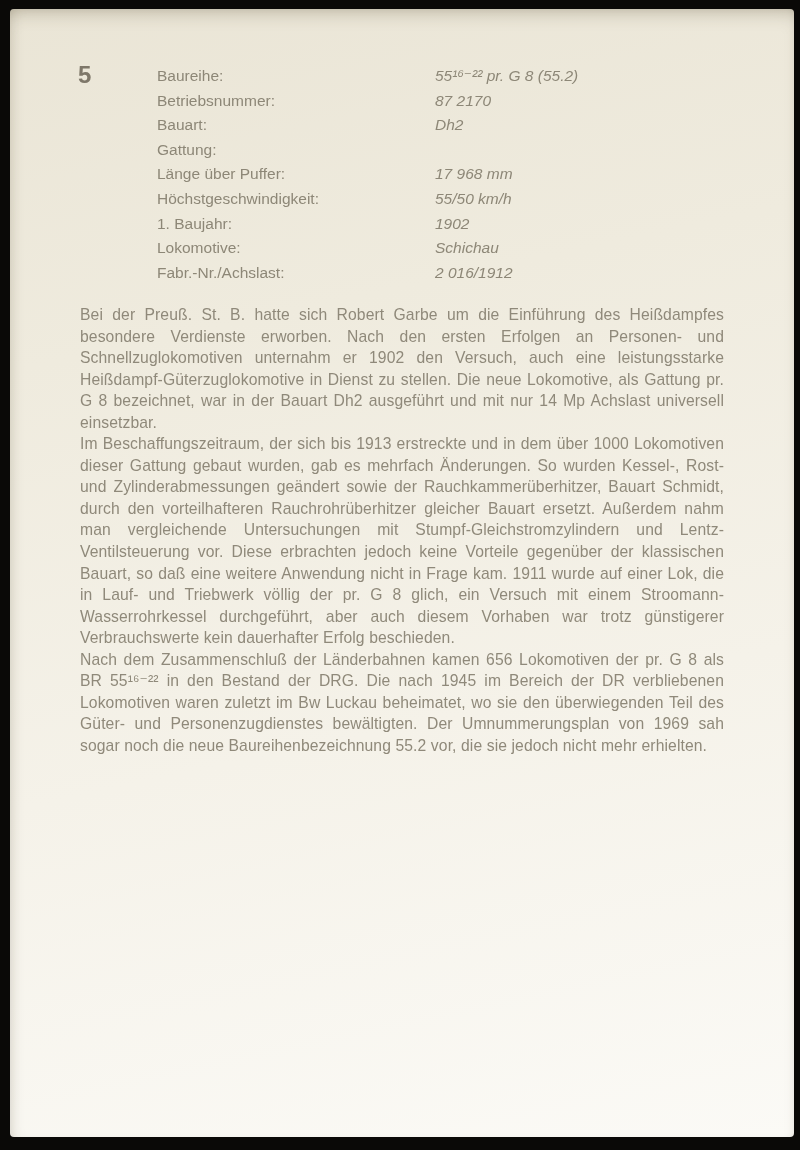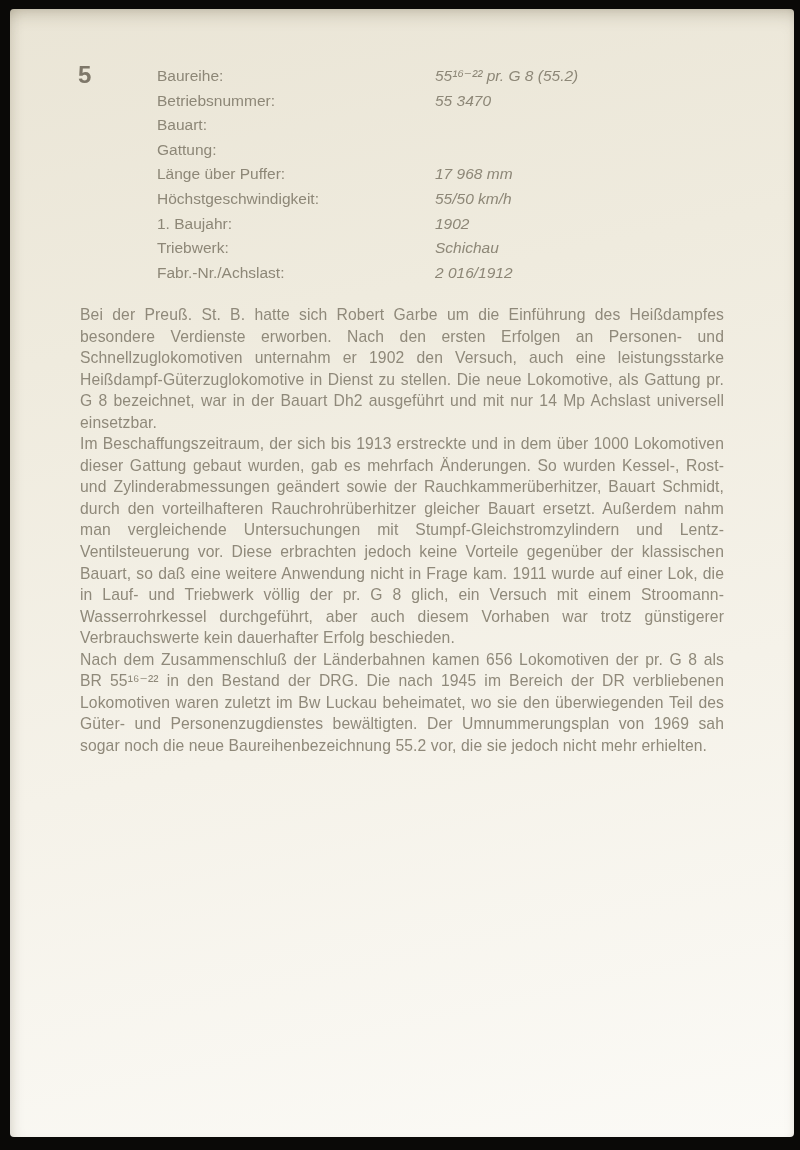--- a/index.html
+++ b/index.html
@@ -88,42 +88,43 @@
 
     <div class="page-number">5</div>
 
     <div class="specs">
       <div class="spec-row">
         <span class="spec-label">Baureihe:</span>
         <span class="spec-value">55¹⁶⁻²² pr. G 8 (55.2)</span>
       </div>
       <div class="spec-row">
         <span class="spec-label">Betriebsnummer:</span>
-        <span class="spec-value">55 3470</span>
+        <span class="spec-value">87 2170</span>
       </div>
       <div class="spec-row">
         <span class="spec-label">Bauart:</span>
+        <span class="spec-value">Dh2</span>
       </div>
       <div class="spec-row">
         <span class="spec-label">Gattung:</span>
       </div>
       <div class="spec-row">
         <span class="spec-label">Länge über Puffer:</span>
         <span class="spec-value">17 968 mm</span>
       </div>
       <div class="spec-row">
         <span class="spec-label">Höchstgeschwindigkeit:</span>
         <span class="spec-value">55/50 km/h</span>
       </div>
       <div class="spec-row">
         <span class="spec-label">1. Baujahr:</span>
         <span class="spec-value">1902</span>
       </div>
       <div class="spec-row">
-        <span class="spec-label">Triebwerk:</span>
+        <span class="spec-label">Lokomotive:</span>
         <span class="spec-value">Schichau</span>
       </div>
       <div class="spec-row">
         <span class="spec-label">Fabr.-Nr./Achslast:</span>
         <span class="spec-value">2 016/1912</span>
       </div>
     </div>
 
     <div class="body-text">
       <p>Bei der Preuß. St. B. hatte sich Robert Garbe um die Einführung des Heißdampfes besondere Verdienste erworben. Nach den ersten Erfolgen an Personen- und Schnellzuglokomotiven unternahm er 1902 den Versuch, auch eine leistungsstarke Heißdampf-Güterzuglokomotive in Dienst zu stellen. Die neue Lokomotive, als Gattung pr. G 8 bezeichnet, war in der Bauart Dh2 ausgeführt und mit nur 14 Mp Achslast universell einsetzbar.</p>

